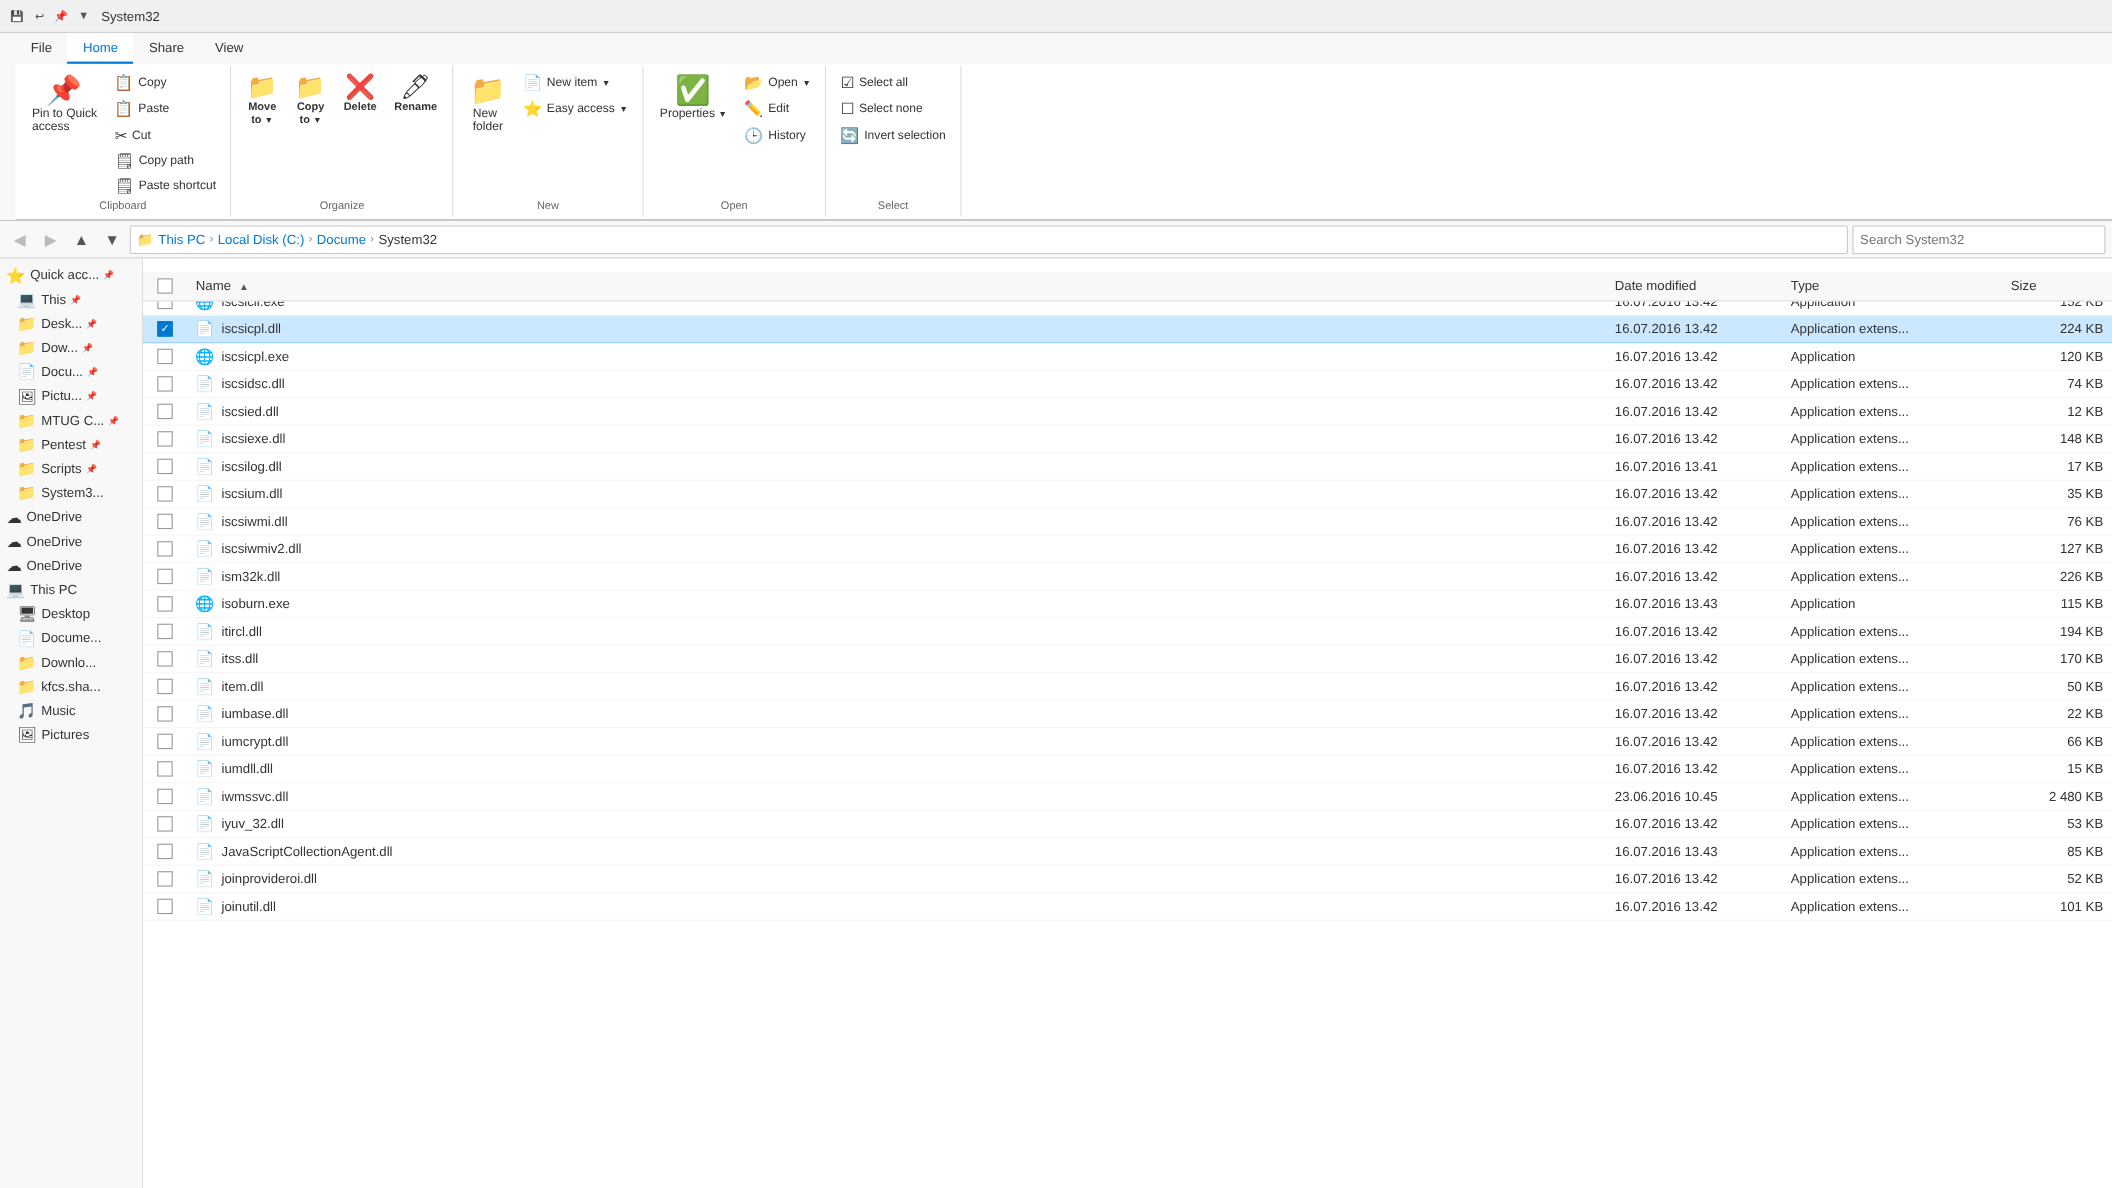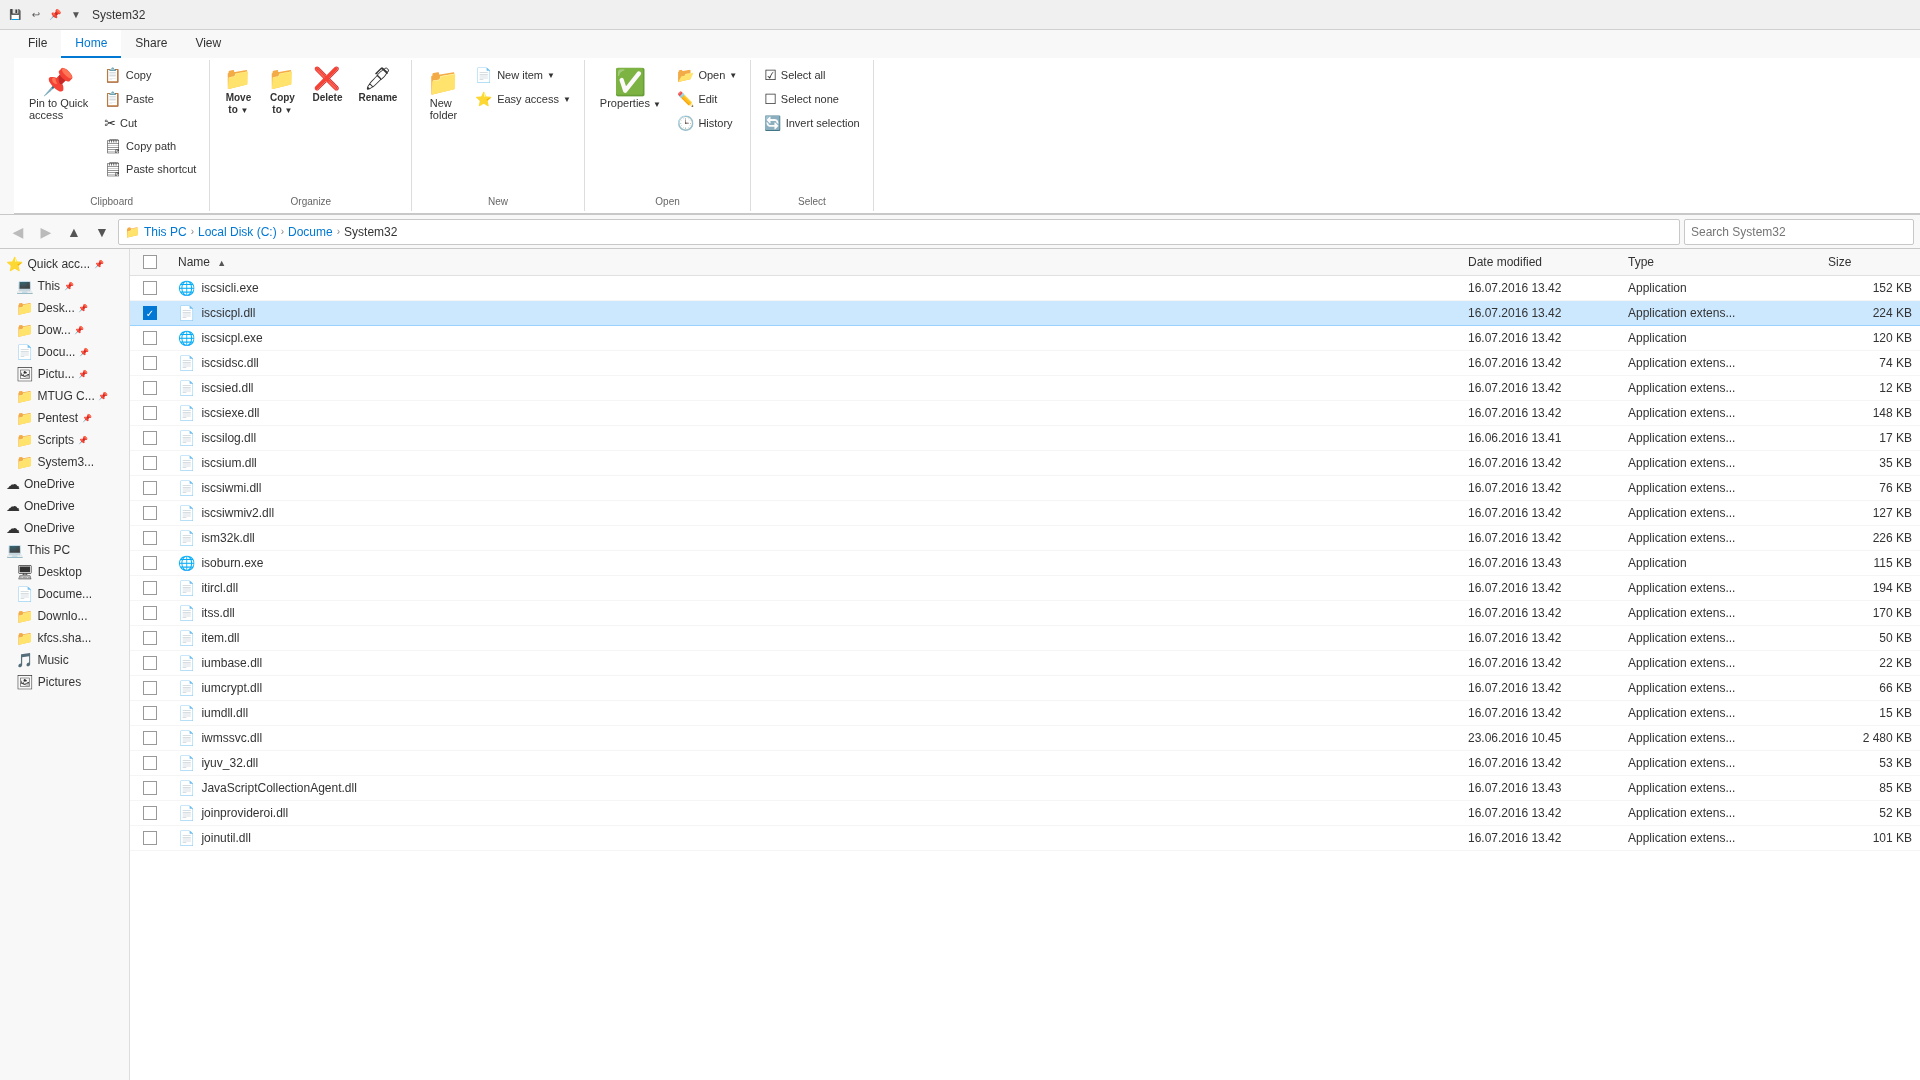--- a/index.html
+++ b/index.html
@@ -55,21 +55,21 @@
     }
     .ribbon-group-buttons {
       display: flex;
       align-items: flex-start;
       gap: 4px;
       flex: 1;
     }
     .ribbon-group-label {
       font-size: 10px;
       color: #666;
-      margin-top: 16px;
+      margin-top: 2px;
       text-align: center;
     }
 
     .ribbon-btn {
       display: flex;
       flex-direction: column;
       align-items: center;
       justify-content: flex-start;
       padding: 3px 5px;
       cursor: pointer;
@@ -188,21 +188,21 @@
 
     
     .filelist { flex: 1; background: #fff; overflow-y: auto; }
 
     .filelist-header {
       display: grid;
       grid-template-columns: 40px 1fr 160px 200px 100px;
       border-bottom: 1px solid #e0e0e0;
       background: #f8f8f8;
       position: sticky;
-      top: 0;
+      top: 12px;
       z-index: 10;
     }
     .filelist-header-cell {
       padding: 6px 8px;
       font-size: 12px;
       color: #333;
       font-weight: normal;
       cursor: pointer;
       user-select: none;
       border-right: 1px solid transparent;
@@ -606,21 +606,21 @@
     <div class="file-cell size-cell">148 KB</div>
   </div>
         <div class="file-row">
     <div class="file-cell checkbox-cell">
       <div class="cb "></div>
     </div>
     <div class="file-cell name-cell">
       <span class="file-icon dll">📄</span>
       <span>iscsilog.dll</span>
     </div>
-    <div class="file-cell">16.06.2016 13.41</div>
+    <div class="file-cell">16.07.2016 13.41</div>
     <div class="file-cell">Application extens...</div>
     <div class="file-cell size-cell">17 KB</div>
   </div>
         <div class="file-row">
     <div class="file-cell checkbox-cell">
       <div class="cb "></div>
     </div>
     <div class="file-cell name-cell">
       <span class="file-icon dll">📄</span>
       <span>iscsium.dll</span>

